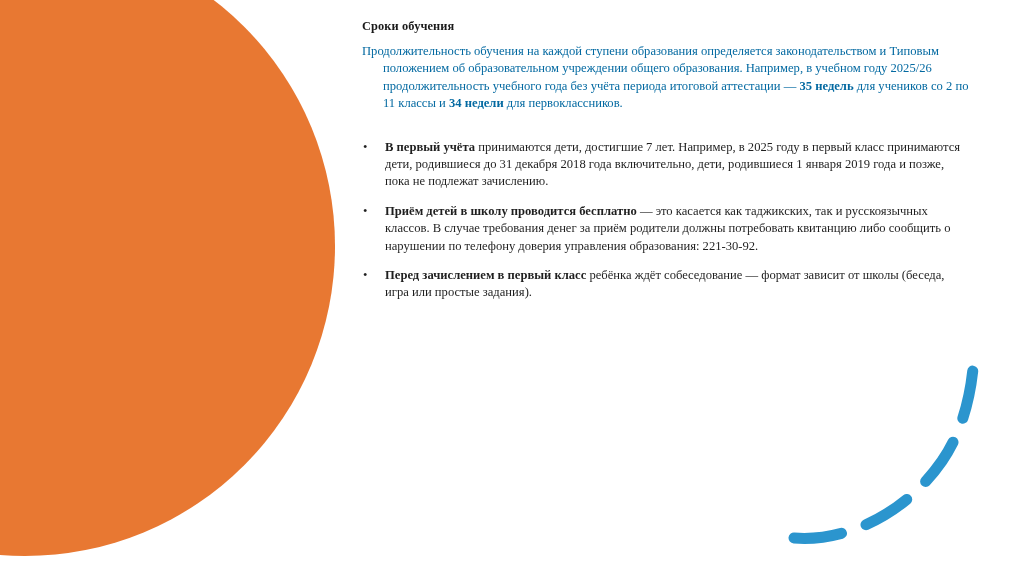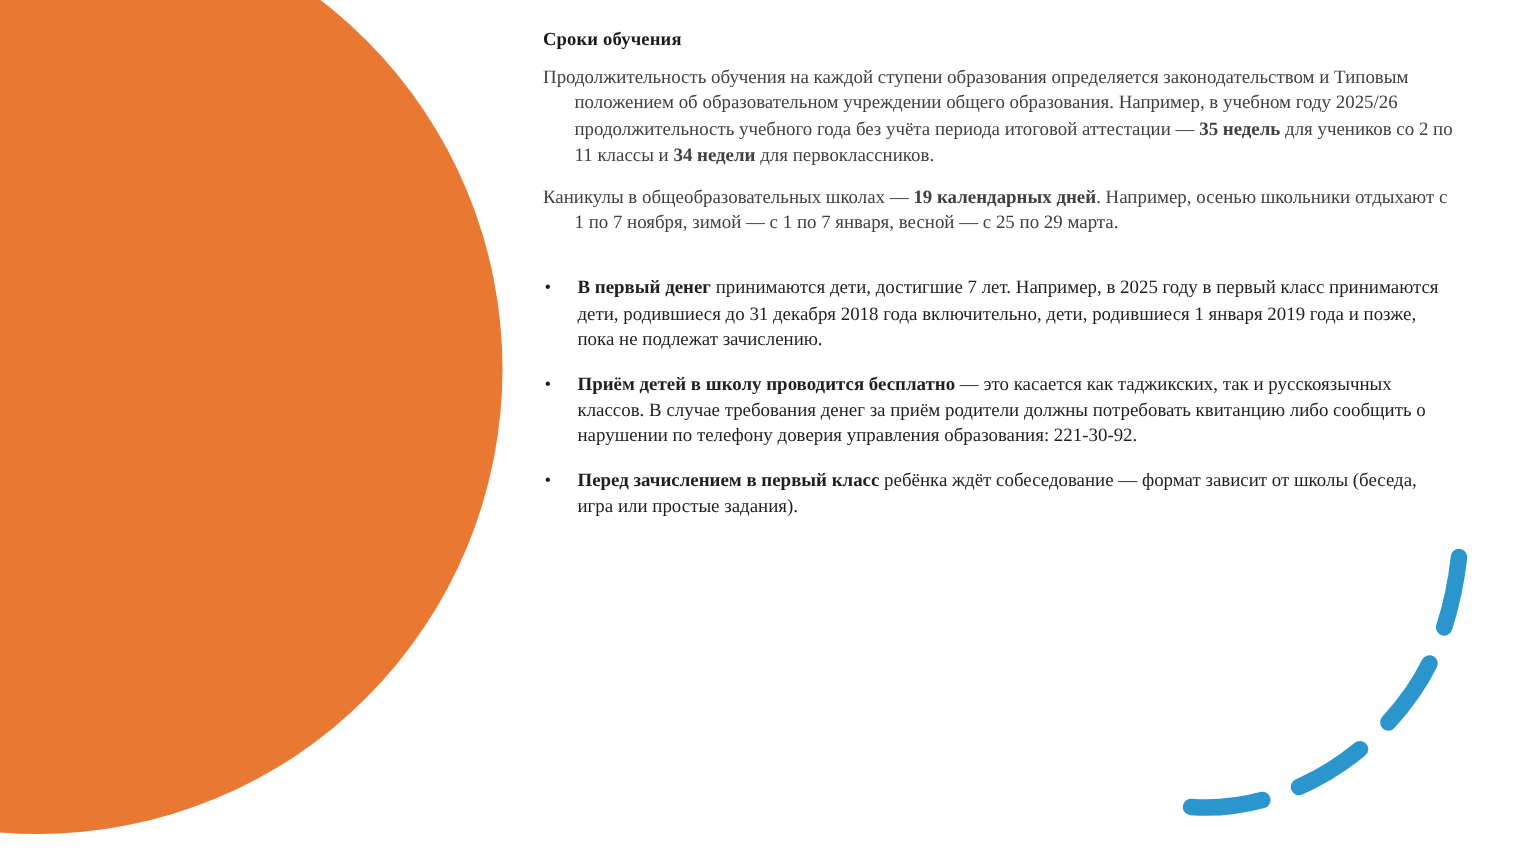--- a/index.html
+++ b/index.html
@@ -59,21 +59,21 @@
     font-size: 12.4px;
     line-height: 15px;
     color: #1a1a1a;
     margin: 0 0 9px 0;
     letter-spacing: 0.1px;
   }
 
   .para {
     font-size: 12.6px;
     line-height: 17.4px;
-    color: #404040;
+    color: #0369a1;
     margin: 0 0 10px 0;
     padding-left: 21px;
     text-indent: -21px;
   }
 
   .block-gap {
     height: 16px;
   }
 
   .bullets {
@@ -121,35 +121,32 @@
 
   <div class="content">
 
     <div>
       <div class="heading">Сроки обучения</div>
 
       <p class="para">
         <span>Продолжительность обучения на каждой ступени образования определяется законодательством и Типовым положением об образовательном учреждении общего образования. Например, в учебном году 2025/26 продолжительность учебного года без учёта периода итоговой аттестации — </span><b>35 недель</b><span> для учеников со 2 по 11 классы и </span><b>34 недели</b><span> для первоклассников.</span>
       </p>
 
-      <p class="para">
-        <span>Каникулы в общеобразовательных школах — </span><b>19 календарных дней</b><span>. Например, осенью школьники отдыхают с 1 по 7 ноября, зимой — с 1 по 7 января, весной — с 25 по 29 марта.</span>
-      </p>
     </div>
 
     <div class="block-gap"></div>
 
     <div>
 
 
       <ul class="bullets">
 
         <li class="bullet">
           <span class="bullet-marker">•</span>
-          <b>В первый денег</b><span> принимаются дети, достигшие 7 лет. Например, в 2025 году в первый класс принимаются дети, родившиеся до 31 декабря 2018 года включительно, дети, родившиеся 1 января 2019 года и позже, пока не подлежат зачислению.</span>
+          <b>В первый учёта</b><span> принимаются дети, достигшие 7 лет. Например, в 2025 году в первый класс принимаются дети, родившиеся до 31 декабря 2018 года включительно, дети, родившиеся 1 января 2019 года и позже, пока не подлежат зачислению.</span>
         </li>
 
         <li class="bullet">
           <span class="bullet-marker">•</span>
           <b>Приём детей в школу проводится бесплатно</b><span> — это касается как таджикских, так и русскоязычных классов. В случае требования денег за приём родители должны потребовать квитанцию либо сообщить о нарушении по телефону доверия управления образования: 221-30-92.</span>
         </li>
 
         <li class="bullet">
           <span class="bullet-marker">•</span>
           <b>Перед зачислением в первый класс</b><span> ребёнка ждёт собеседование — формат зависит от школы (беседа, игра или простые задания).</span>

